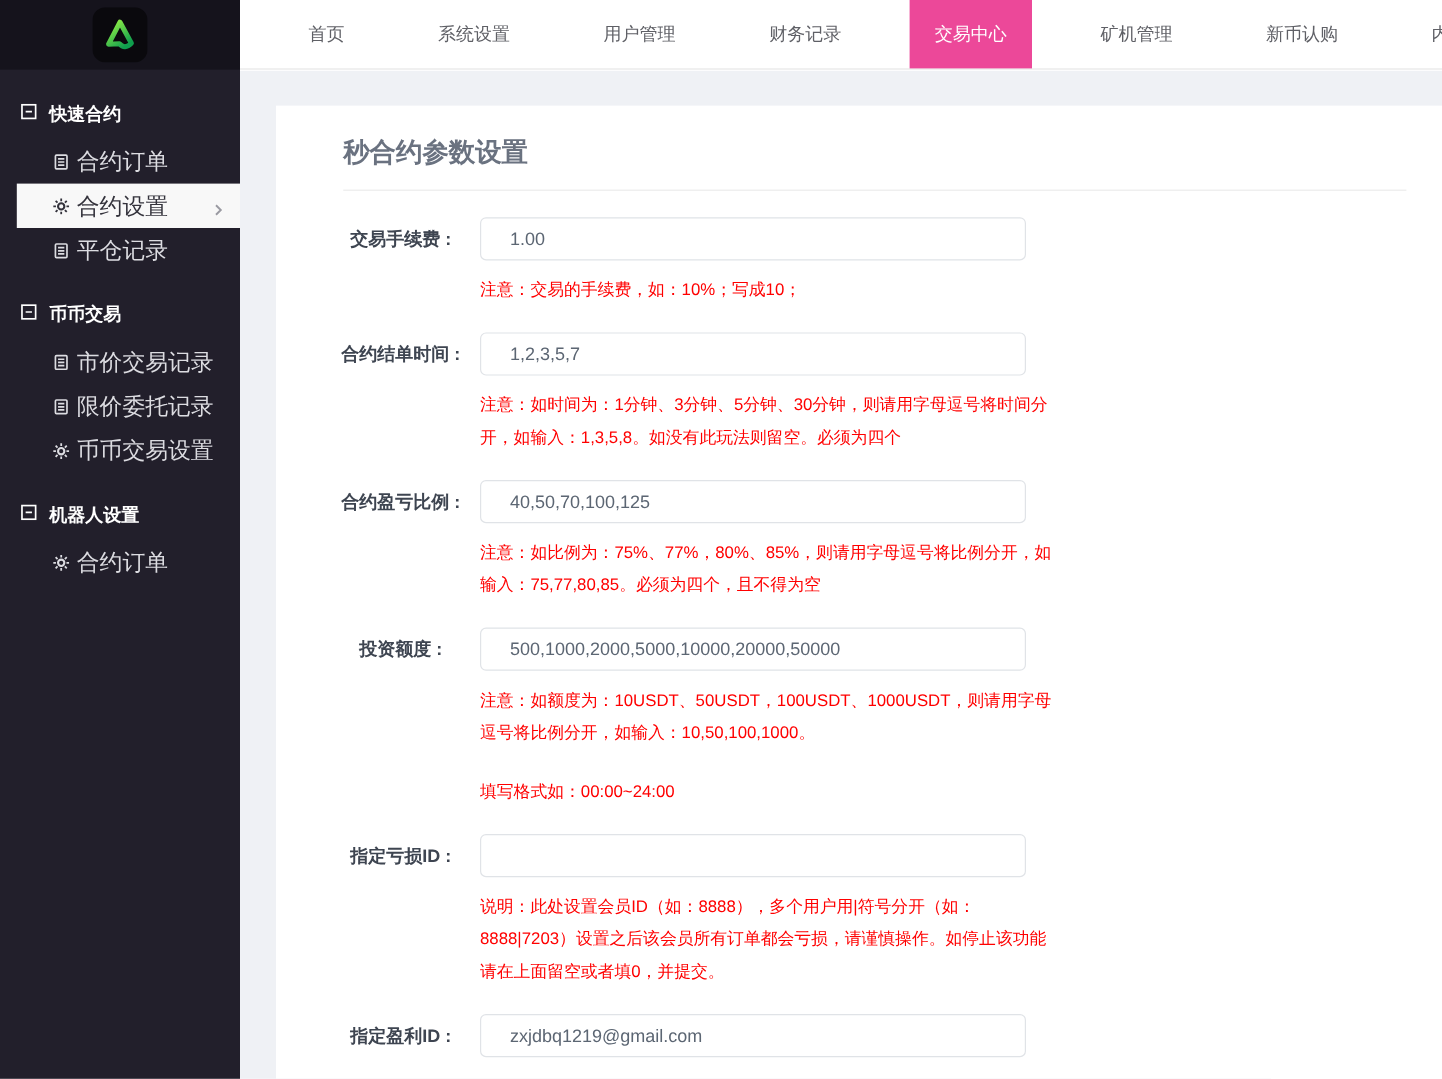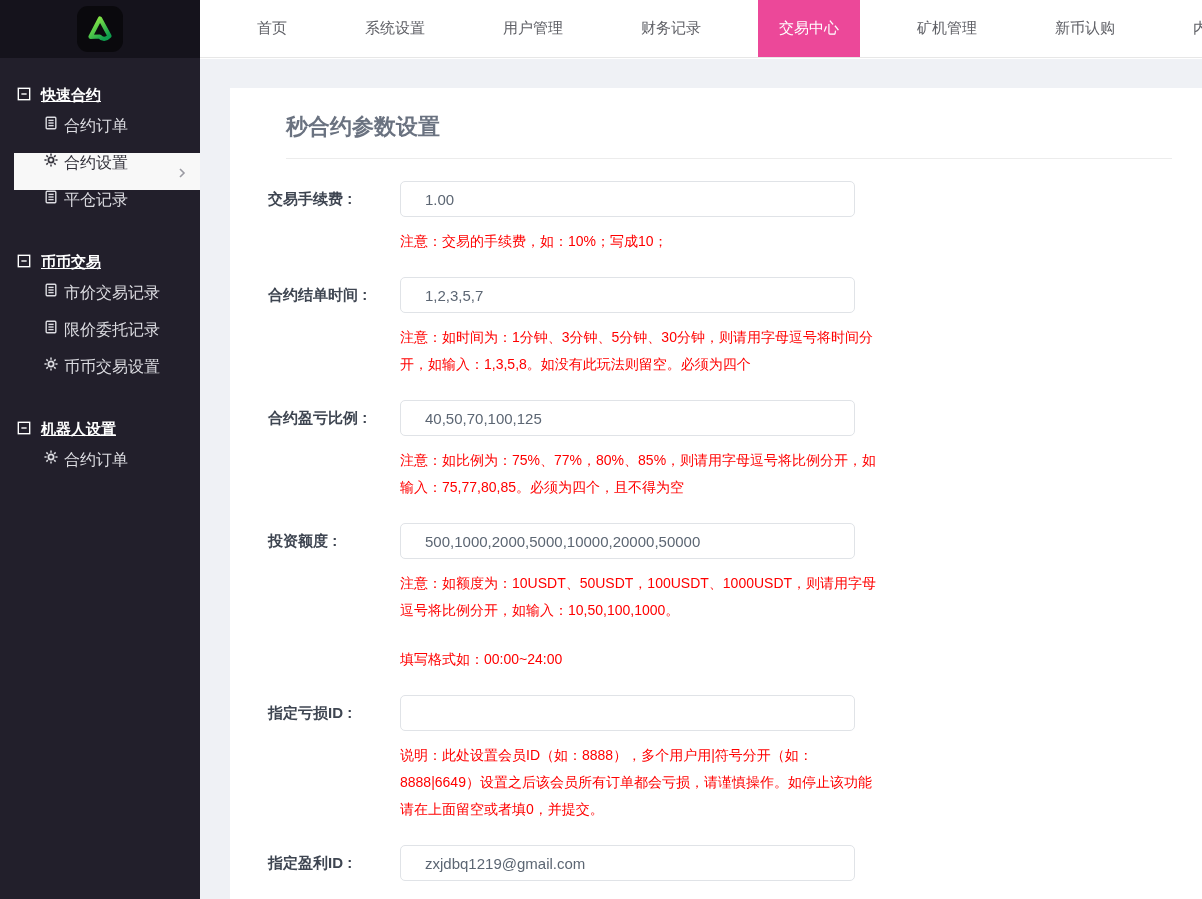--- a/index.html
+++ b/index.html
@@ -7,42 +7,42 @@
     font-family:"Liberation Sans","DejaVu Sans",sans-serif; }
 
   
   .sidebar { position:fixed; left:0; top:0; width:200px; height:899px; background:#221f2b; z-index:5; }
   .logo-strip { height:58px; background:#15131c; display:flex; align-items:center; justify-content:center; }
   .logo-box { width:46px; height:46px; cursor:pointer; }
   .menu { padding-top:12px; }
   .menu-section { margin-top:4px; }
   .menu-section + .menu-section { margin-top:14px; }
   .section-header { display:flex; align-items:center; gap:10px; height:42px; padding-left:17px;
-    color:#ffffff; font-size:15px; font-weight:bold; cursor:pointer;text-decoration:underline; }
-  .menu-item { display:flex; align-items:flex-start; gap:6px; height:37px; padding-left:44px;
-    color:#dcdce1; font-size:16px; cursor:pointer; position:relative; }
+    color:#ffffff; font-size:15px; font-weight:bold; cursor:pointer; }
+  .menu-item { display:flex; align-items:center; gap:6px; height:37px; padding-left:44px;
+    color:#dcdce1; font-size:19px; cursor:pointer; position:relative; }
   .menu-item .mi-icon { display:flex; align-items:center; }
   .menu-item.active { background:#f8f8f8; color:#33323b; margin-left:14px; padding-left:30px; }
   .menu-item.active .chev { position:absolute; right:12px; top:12px; }
 
   
   .topnav { position:fixed; left:200px; top:0; right:0; height:58px; background:#fff;
     border-bottom:1px solid #e7e7e7; display:flex; align-items:stretch; z-index:4; }
   .nav-item { display:flex; align-items:center; padding:0 21px; font-size:15px; color:#5f6066; cursor:pointer; white-space:nowrap;margin-left:36px; }
   .nav-item.active { background:#ec4899; color:#fff; }
 
   
   .main { position:fixed; left:200px; top:59px; right:0; bottom:0; background:#eff1f5;
     padding:29px 0 0 30px; overflow:hidden; }
   .card { background:#fff; width:100%; height:100%; padding:14px 30px 0 28px; overflow:hidden; }
   .page-title { font-size:22px; font-weight:bold; color:#6a7280; padding:10px 0 16px 0;
     border-bottom:1px solid #ececec;margin-left:28px; }
   .form { padding-top:22px; }
   .field-row { display:flex; }
-  .field-label { width:142px; padding:9px 0 0 10px; font-size:15px; font-weight:600; color:#3e4551; flex:none; }
+  .field-label { width:142px; padding:9px 0 0 10px; font-size:15px; font-weight:600; color:#3e4551; flex:none;text-align:center; }
   .field-input { width:455px; height:36px; border:1px solid #e0e3e7; border-radius:5px;
     padding:0 24px; font-size:15px; color:#5c6673; outline:none; background:#fff;
     font-family:"Liberation Sans","DejaVu Sans",sans-serif; }
   .note { margin:11px 0 22px 142px; width:480px; font-size:14px; line-height:27px; color:#ff0000; }
 </style>
 </head>
 <body>
 
 <div class="sidebar">
   <div class="logo-strip">
@@ -255,21 +255,21 @@
 
       <div>
         <div class="note">填写格式如：00:00~24:00</div>
       </div>
 
       <div>
         <div class="field-row">
           <div class="field-label">指定亏损ID :</div>
           <input class="field-input" type="text" value="" style="">
         </div>
-        <div class="note">说明：此处设置会员ID（如：8888），多个用户用|符号分开（如：8888|6649）设置之后该会员所有订单都会亏损，请谨慎操作。如停止该功能请在上面留空或者填0，并提交。</div>
+        <div class="note">说明：此处设置会员ID（如：8888），多个用户用|符号分开（如：8888|7203）设置之后该会员所有订单都会亏损，请谨慎操作。如停止该功能请在上面留空或者填0，并提交。</div>
       </div>
 
       <div>
         <div class="field-row">
           <div class="field-label">指定盈利ID :</div>
           <input class="field-input" type="text" value="zxjdbq1219@gmail.com" style="">
         </div>
 
       </div>
 

